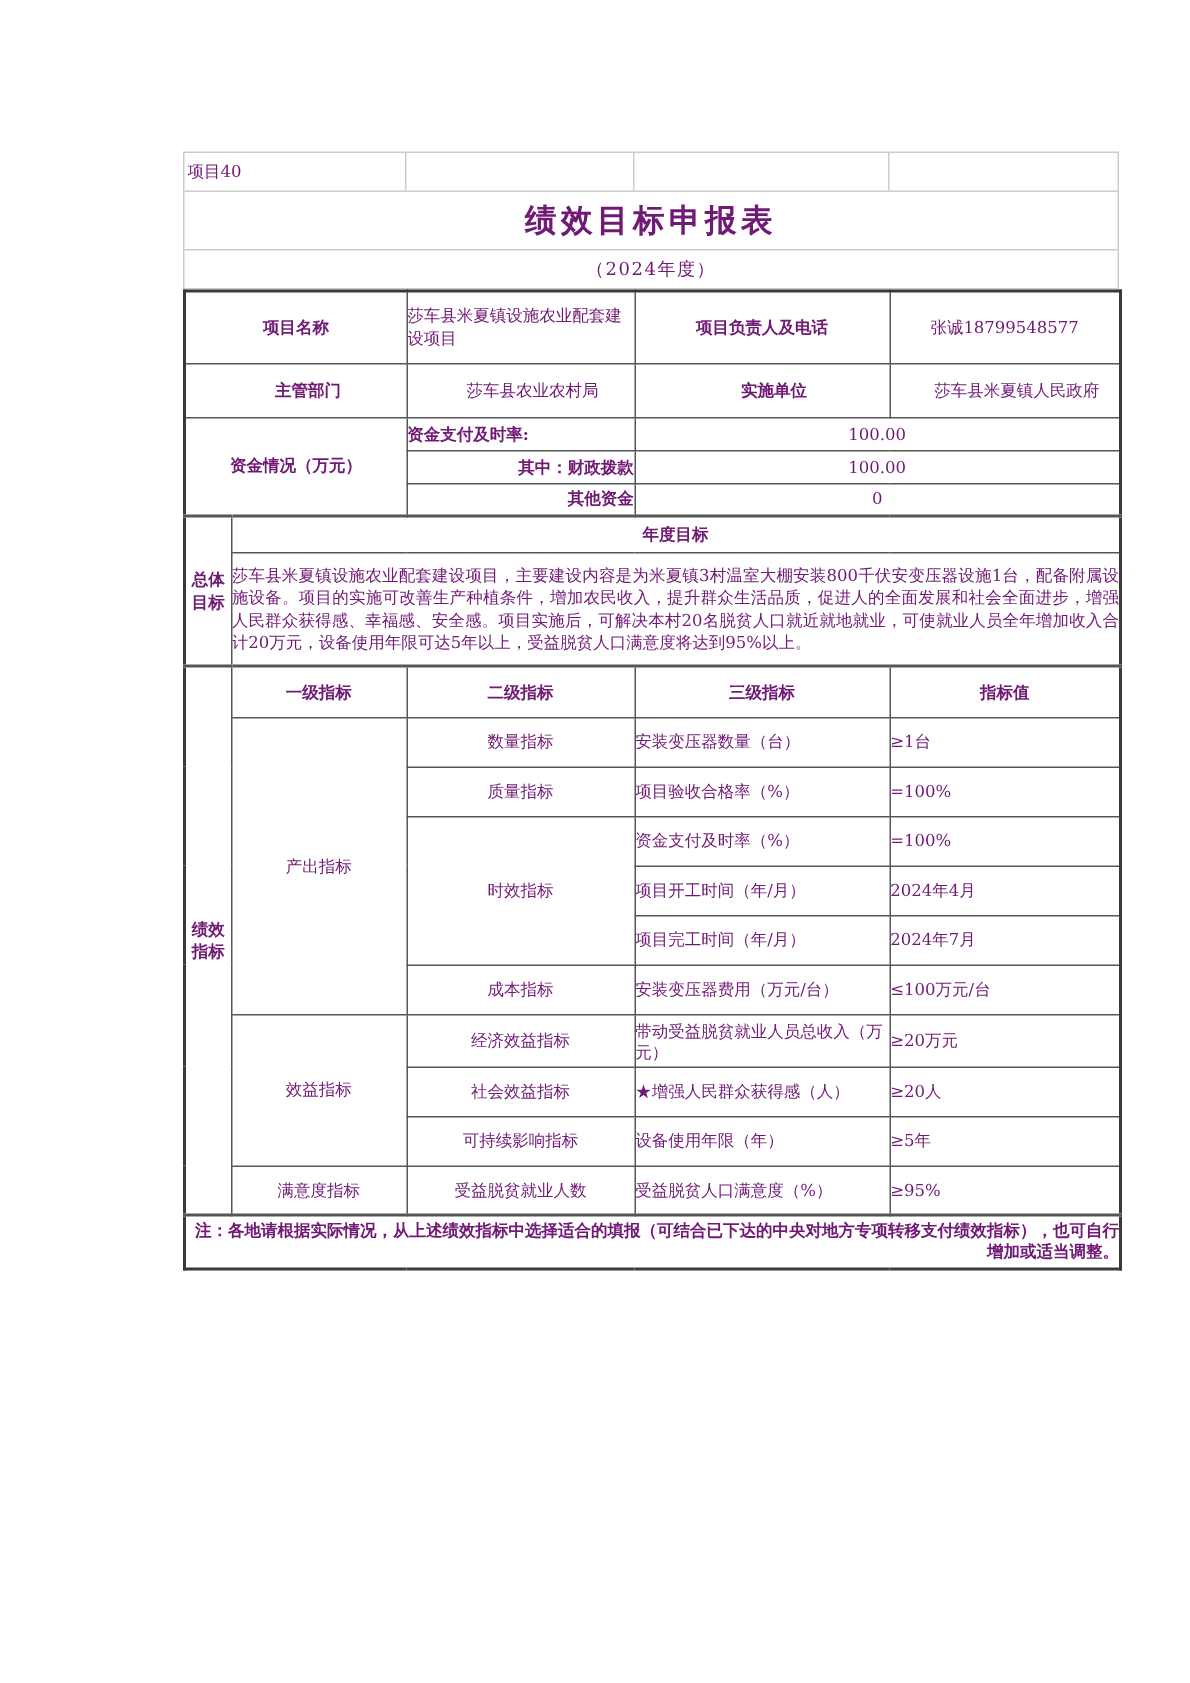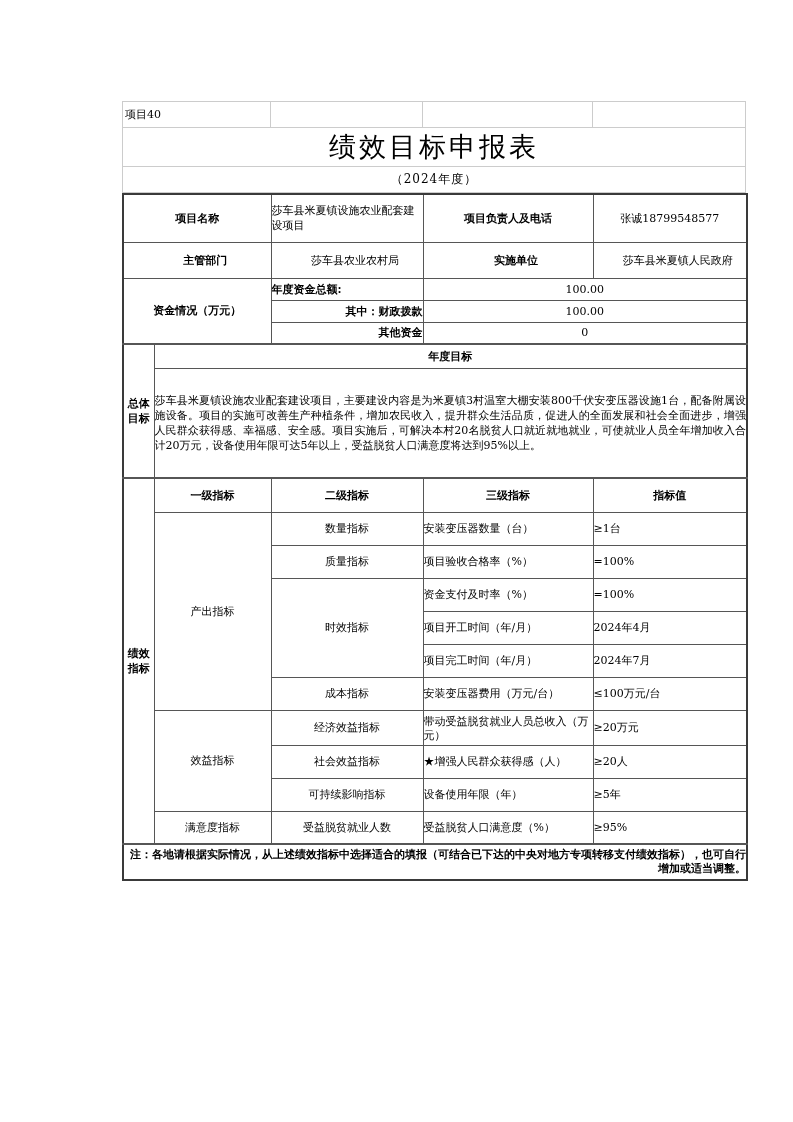--- a/index.html
+++ b/index.html
@@ -1,45 +1,45 @@
 <!DOCTYPE html>
 <html><head>
 <meta charset="utf-8">
 <style>
   html,body{margin:0;padding:0;background:#ffffff;}
   .page{position:relative;width:793px;height:1122px;background:#ffffff;overflow:hidden;
-        font-family:"DejaVu Serif","Liberation Serif",serif;color:#000000;}
+        font-family:"DejaVu Serif","Liberation Serif",serif;color:#701a75;}
   .sheet{position:absolute;left:122px;top:101px;width:624px;}
 
   
   .tophead{border:1px solid #cccccc;}
   .meta-row{display:flex;height:25px;border-bottom:1px solid #cccccc;}
   .meta-cell{border-right:1px solid #cccccc;box-sizing:border-box;font-size:11px;
              display:flex;align-items:center;padding-left:2px;}
   .meta-cell:last-child{border-right:none;}
   .m1{width:148px;} .m2{width:152px;} .m3{width:170px;} .m4{flex:1;}
   .title-row{height:38px;border-bottom:1px solid #cccccc;display:flex;align-items:center;justify-content:center;}
-  .title-text{font-size:27px;font-weight:normal;letter-spacing:3px;}
+  .title-text{font-size:21px;font-weight:bold;letter-spacing:3px;}
   .subtitle-row{height:25px;display:flex;align-items:center;justify-content:center;font-size:12px;letter-spacing:1px;}
 
   
   table.main{border-collapse:collapse;table-layout:fixed;width:624px;margin-top:0;
              border:2px solid #3a3a3a;}
   table.main td{border:1px solid #565656;box-sizing:border-box;font-size:11px;
                 vertical-align:middle;overflow:hidden;padding:0;}
   td.bold{font-weight:bold;font-size:12px;}
   td.center{text-align:center;}
   td.left{text-align:left;padding-left:3px;}
   td.right{text-align:right;padding-right:3px;}
   td.vlabel{text-align:center;font-weight:bold;font-size:12px;line-height:15px;padding:0 3px;}
   tr.h-info1 td{height:48px;}
   tr.h-info2 td{height:36px;padding-left:16px;}
   tr.h-fund td{height:22px;}
   tr.h-goalhead td{height:24px;border-top-width:2px;}
-  tr.h-goalbody td{height:110px;}
+  tr.h-goalbody td{height:76px;}
   tr.h-indhead td{height:34px;border-top-width:2px;}
   tr.h-ind td{height:33px;}
   tr.h-note td{height:36px;border-top-width:2px;}
   .goal-text{font-size:11px;line-height:15px;text-align:justify;padding:3px 4px 3px 3px;}
   .note-text{font-size:11px;font-weight:bold;line-height:14px;text-align:right;
              padding:3px 5px 3px 3px;vertical-align:top;}
   td.l3cell{text-align:left;padding-left:4px;}
   td.valcell{text-align:left;padding-left:4px;}
 </style>
 </head>
@@ -79,21 +79,21 @@
       </tr>
       <tr class="h-info2">
         <td colspan="2" class="bold center">主管部门</td>
         <td class="center">莎车县农业农村局</td>
         <td class="bold center">实施单位</td>
         <td class="center">莎车县米夏镇人民政府</td>
       </tr>
 
       <tr class="h-fund">
         <td colspan="2" rowspan="3" class="bold center">资金情况（万元）</td>
-        <td class="bold left">年度资金总额:</td>
+        <td class="bold left">资金支付及时率:</td>
         <td colspan="2" class="center">100.00</td>
       </tr>
       <tr class="h-fund">
         <td class="bold right">其中：财政拨款</td>
         <td colspan="2" class="center">100.00</td>
       </tr>
       <tr class="h-fund">
         <td class="bold right">其他资金</td>
         <td colspan="2" class="center">0</td>
       </tr>

